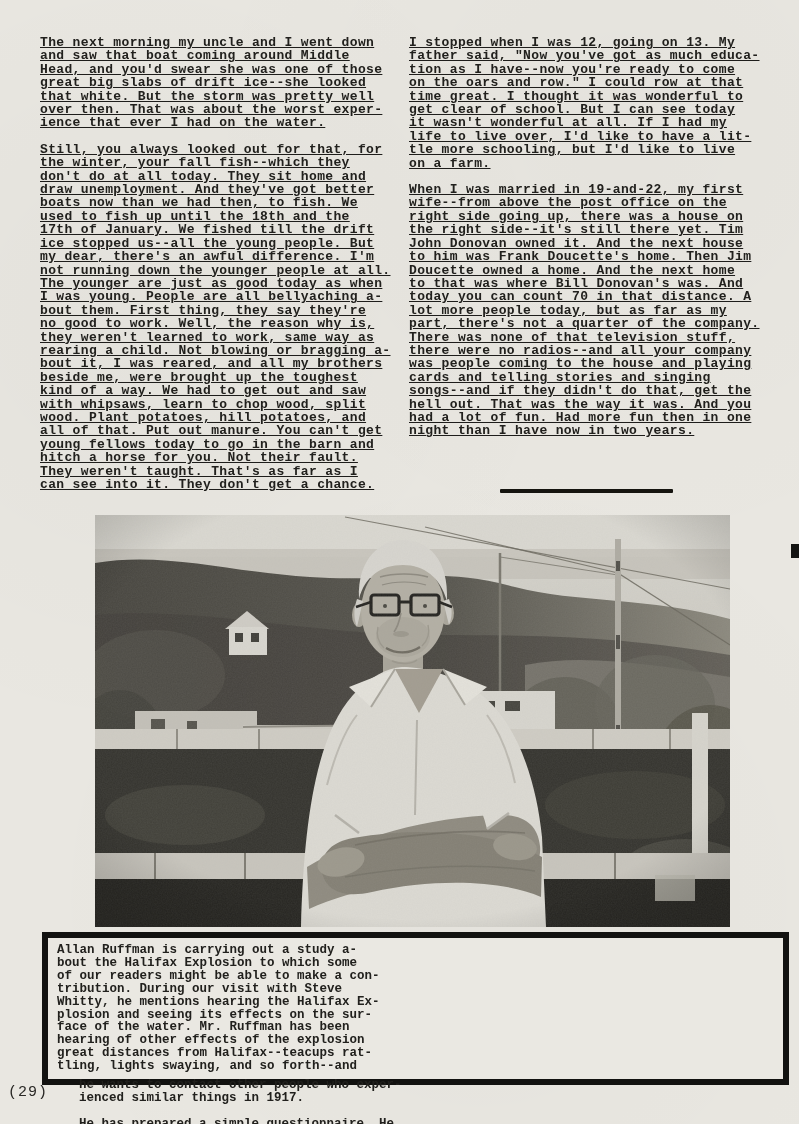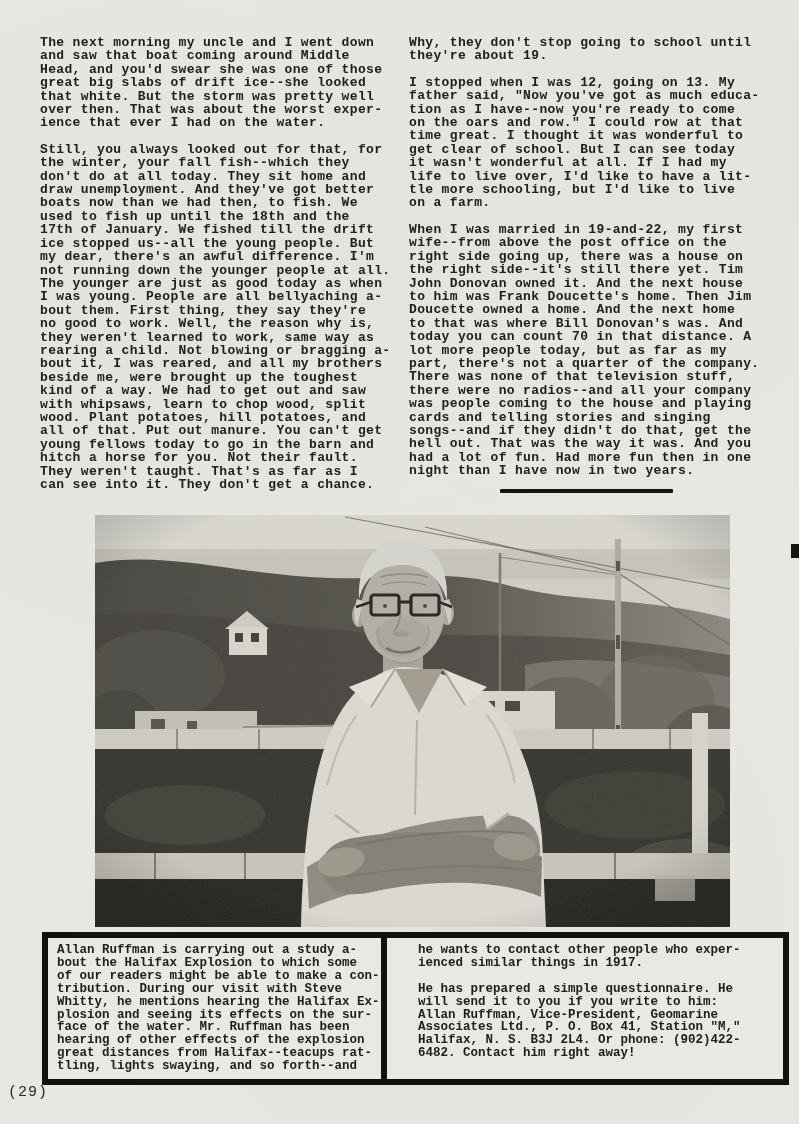--- a/index.html
+++ b/index.html
@@ -10,21 +10,21 @@
     color:#1e1d1b;
   }
   .page{
     position:relative;width:799px;height:1124px;overflow:hidden;
     background:
       radial-gradient(circle at 18% 28%, rgba(0,0,0,0.025), transparent 42%),
       radial-gradient(circle at 78% 12%, rgba(0,0,0,0.02), transparent 38%),
       radial-gradient(circle at 60% 80%, rgba(0,0,0,0.02), transparent 45%),
       #e9e7e1;
   }
-  .col{position:absolute;top:36px;}
+  .col{position:absolute;top:36px;text-decoration:underline;}
   .col-a{left:40px;width:366px;}
   .col-b{left:409px;width:382px;}
   .tw{
     margin:0 0 13px 0;
     font-size:13px;line-height:13.4px;letter-spacing:0.35px;
     font-weight:bold;white-space:pre;color:#21201d;
   }
   .end-rule{
     position:absolute;left:500px;top:489px;width:173px;height:4px;
     background:#15140f;border-radius:1px;
@@ -33,21 +33,21 @@
     position:absolute;left:95px;top:515px;width:635px;height:412px;margin:0;
     overflow:hidden;background:#bdbab2;
   }
   .photo svg{display:block;}
   .edge-mark{
     position:absolute;left:791px;top:544px;width:8px;height:14px;background:#141412;
   }
   .infobox{
     position:absolute;left:42px;top:932px;width:747px;height:153px;
     box-sizing:border-box;border:6px solid #121210;
-    display:flex;align-items:stretch;background:#eae8e2;
+    display:flex;align-items:stretch;background:#eae8e2;flex-direction:column;
   }
   .ib-col{box-sizing:border-box;}
   .ib-left{width:333px;padding:6px 0 0 9px;}
   .ib-divider{width:6px;background:#121210;}
   .ib-right{flex:1;padding:6px 0 16px 31px;}
   .ib{font-size:12.5px;line-height:12.9px;letter-spacing:0;margin:0;}
   .pageno{
     position:absolute;left:8px;top:1084px;
     font-size:15px;letter-spacing:1px;color:#2a2926;
   }
@@ -87,22 +87,20 @@
 with whipsaws, learn to chop wood, split
 wood. Plant potatoes, hill potatoes, and
 all of that. Put out manure. You can't get
 young fellows today to go in the barn and
 hitch a horse for you. Not their fault.
 They weren't taught. That's as far as I
 can see into it. They don't get a chance.</p>
   </div>
 
   <div class="col col-b">
-    <p class="tw">Why, they don't stop going to school until
-they're about 19.</p>
     <p class="tw">I stopped when I was 12, going on 13. My
 father said, "Now you've got as much educa-
 tion as I have--now you're ready to come
 on the oars and row." I could row at that
 time great. I thought it was wonderful to
 get clear of school. But I can see today
 it wasn't wonderful at all. If I had my
 life to live over, I'd like to have a lit-
 tle more schooling, but I'd like to live
 on a farm.</p>

